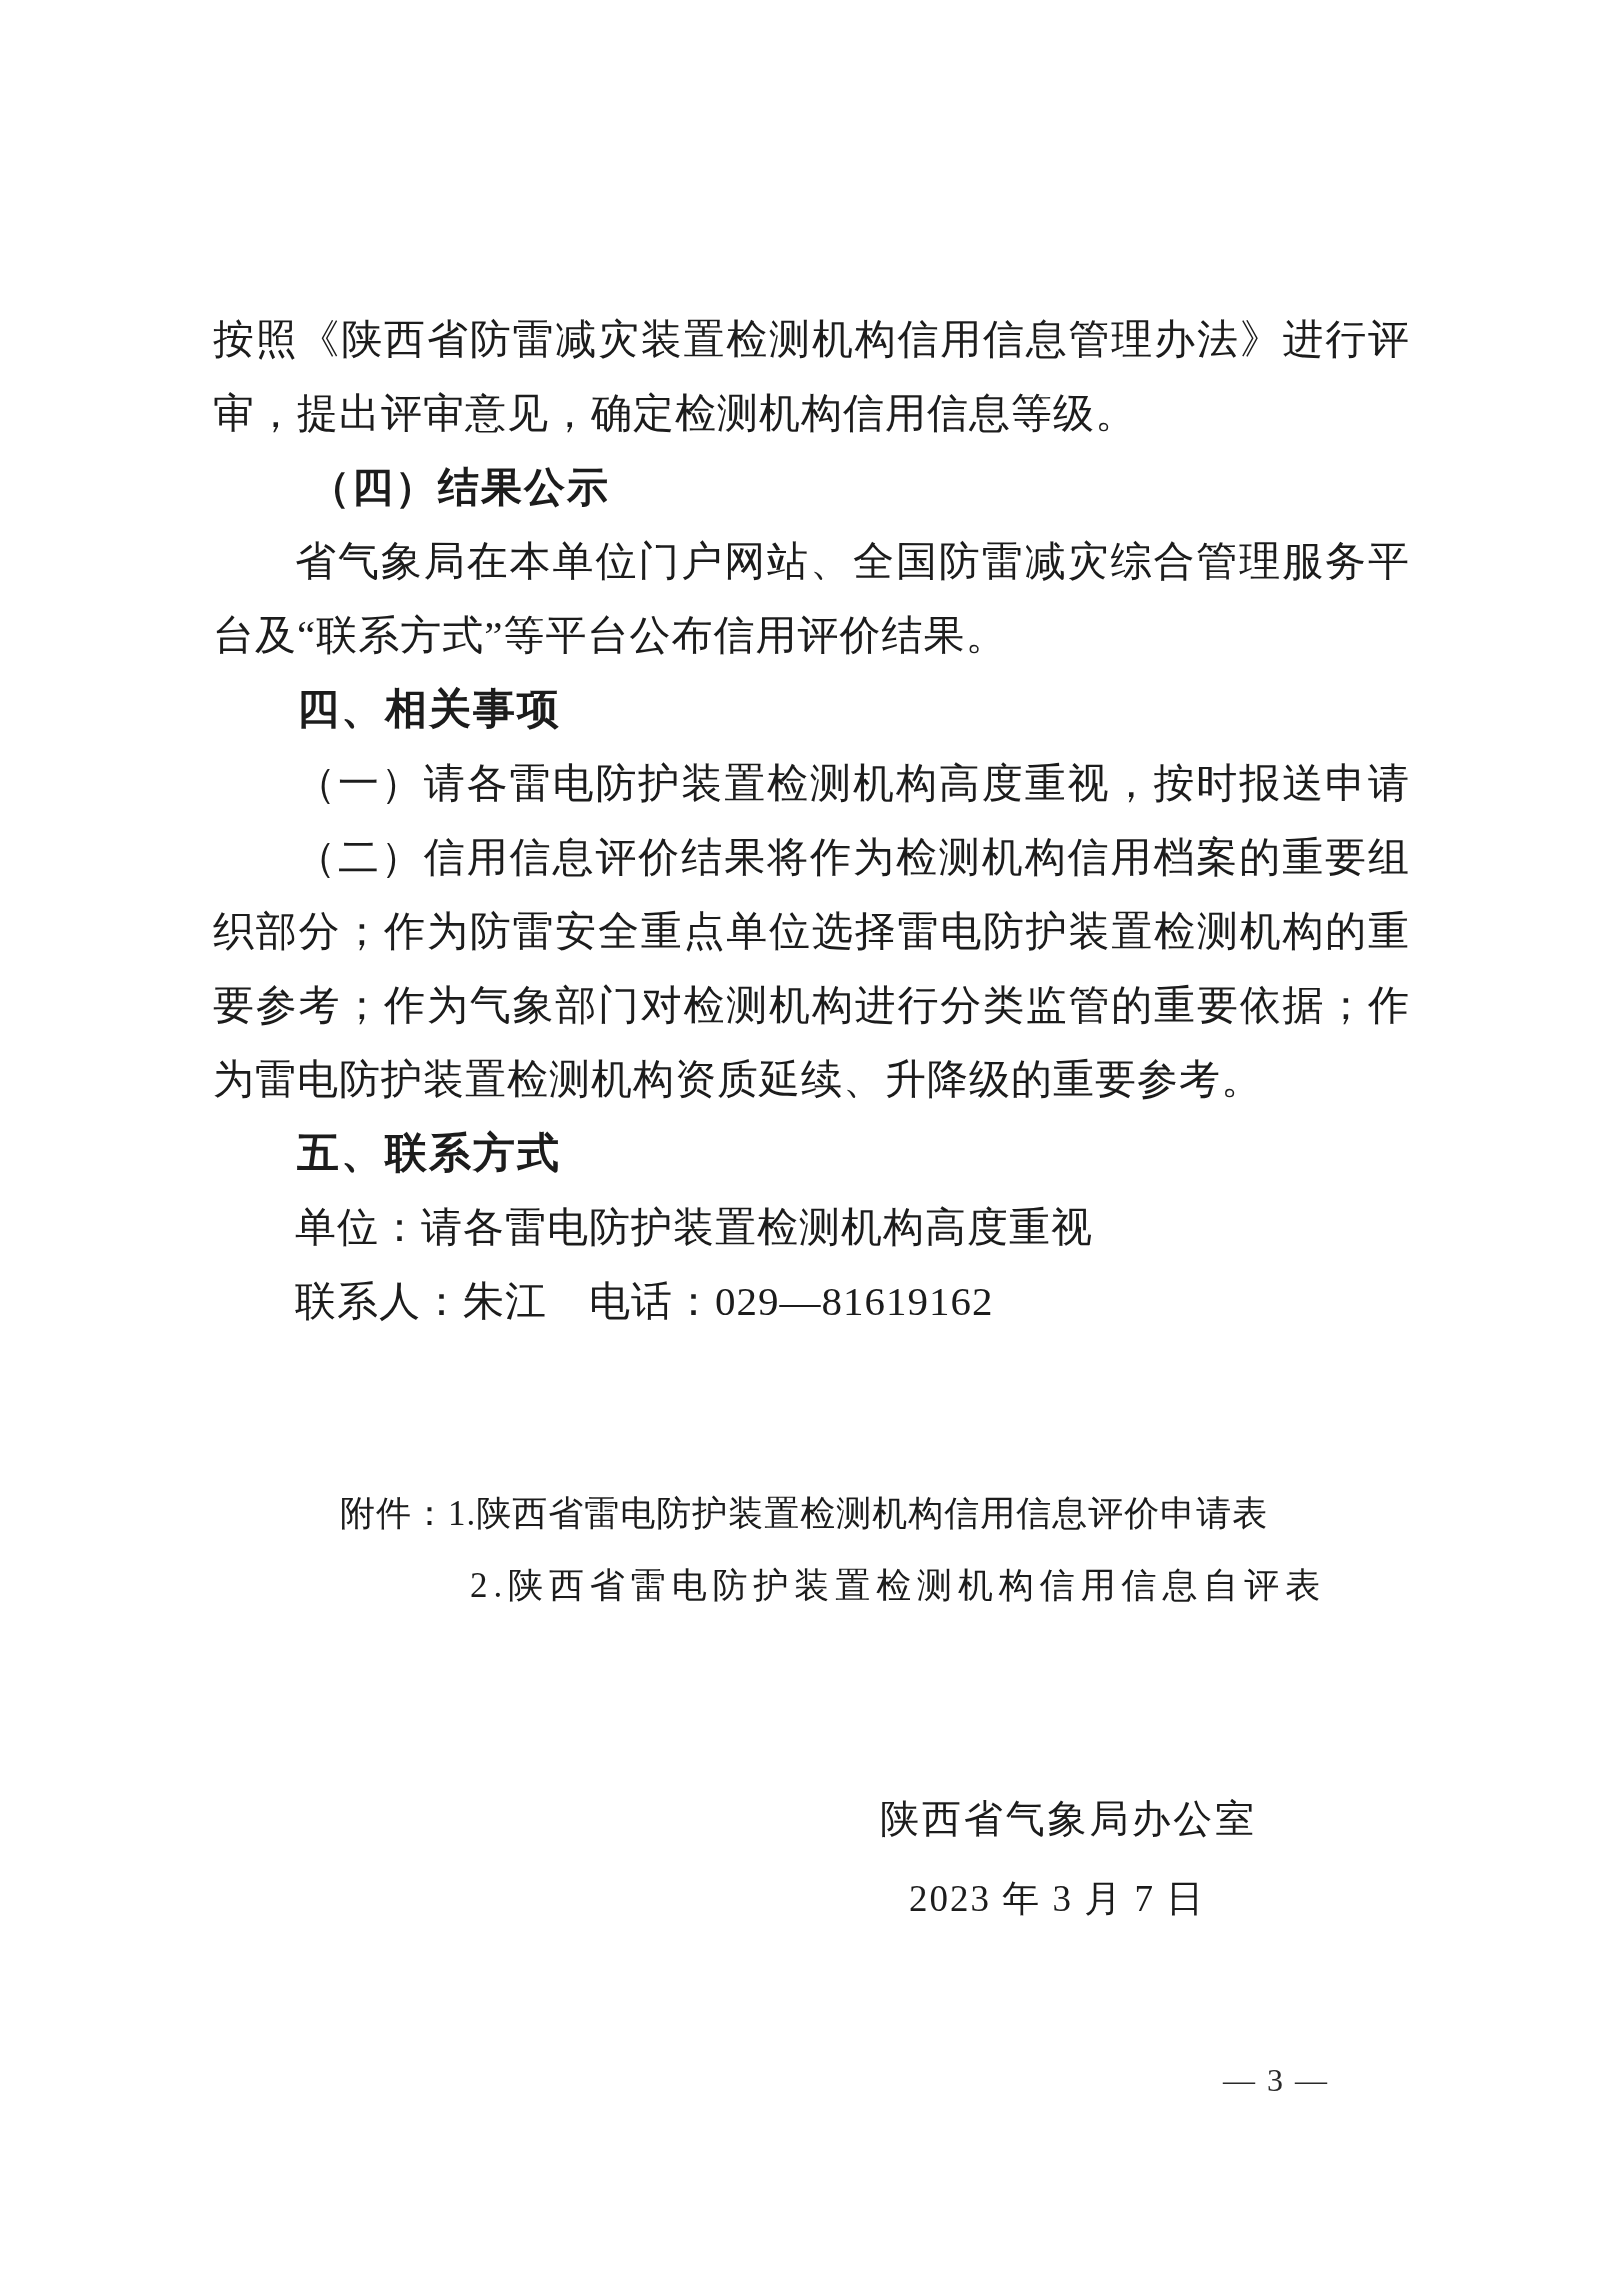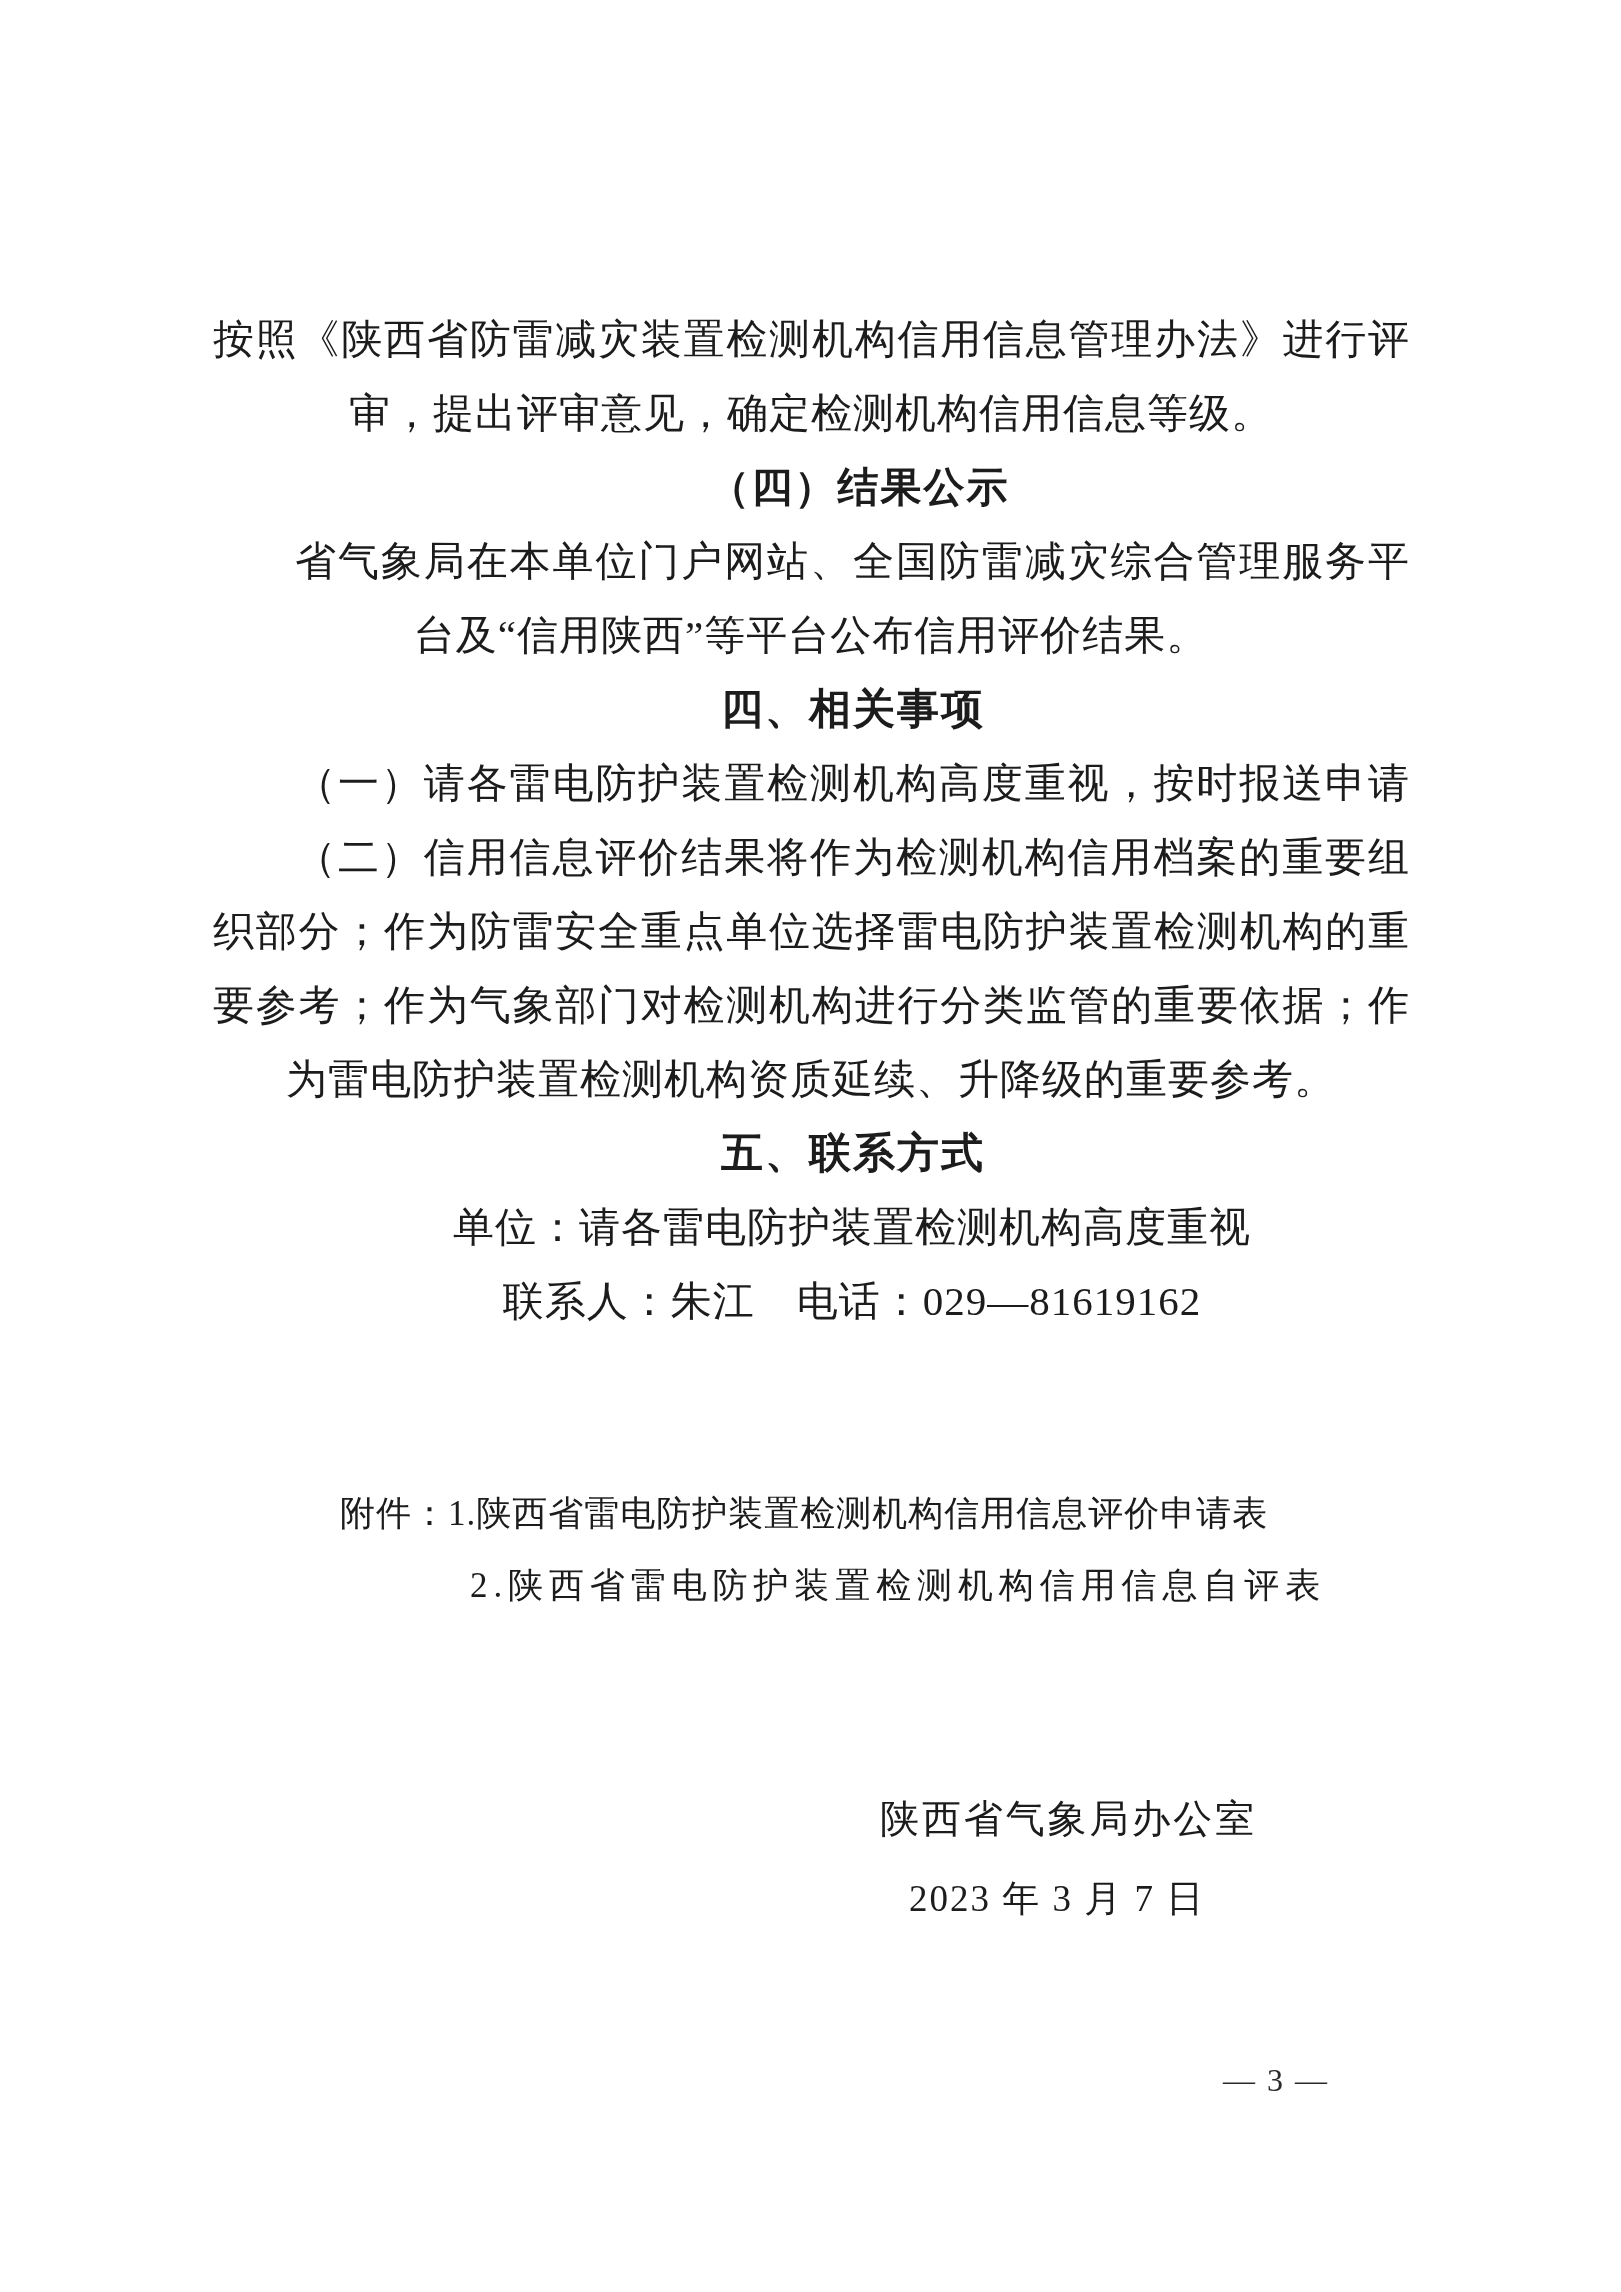--- a/index.html
+++ b/index.html
@@ -24,21 +24,20 @@
     top: 302px;
     width: 1196px;
   }
   .ln {
     height: 74px;
     line-height: 74px;
     margin: 0;
     font-size: 41px;
     letter-spacing: 1px;
     white-space: nowrap;
-    text-align: center;
   }
   .just {
     white-space: normal;
     text-align: justify;
     text-align-last: justify;
     letter-spacing: 0;
   }
   .indent { padding-left: 82px; }
   .h1 {
     font-weight: bold;
@@ -106,21 +105,21 @@
 </head>
 <body>
 
 <div class="page">
 
   <main class="body-text">
     <p class="ln just">按照《陕西省防雷减灾装置检测机构信用信息管理办法》进行评</p>
     <p class="ln">审，提出评审意见，确定检测机构信用信息等级。</p>
     <p class="ln h2">（四）结果公示</p>
     <p class="ln just indent">省气象局在本单位门户网站、全国防雷减灾综合管理服务平</p>
-    <p class="ln">台及“信用陕西”等平台公布信用评价结果。</p>
+    <p class="ln">台及“联系方式”等平台公布信用评价结果。</p>
     <p class="ln h1">四、相关事项</p>
     <p class="ln just indent">（一）请各雷电防护装置检测机构高度重视，按时报送申请</p>
     <p class="ln just indent">（二）信用信息评价结果将作为检测机构信用档案的重要组</p>
     <p class="ln just">织部分；作为防雷安全重点单位选择雷电防护装置检测机构的重</p>
     <p class="ln just">要参考；作为气象部门对检测机构进行分类监管的重要依据；作</p>
     <p class="ln">为雷电防护装置检测机构资质延续、升降级的重要参考。</p>
     <p class="ln h1">五、联系方式</p>
     <p class="ln indent">单位：请各雷电防护装置检测机构高度重视</p>
     <p class="ln indent">联系人：朱江　电话：029—81619162</p>
   </main>

